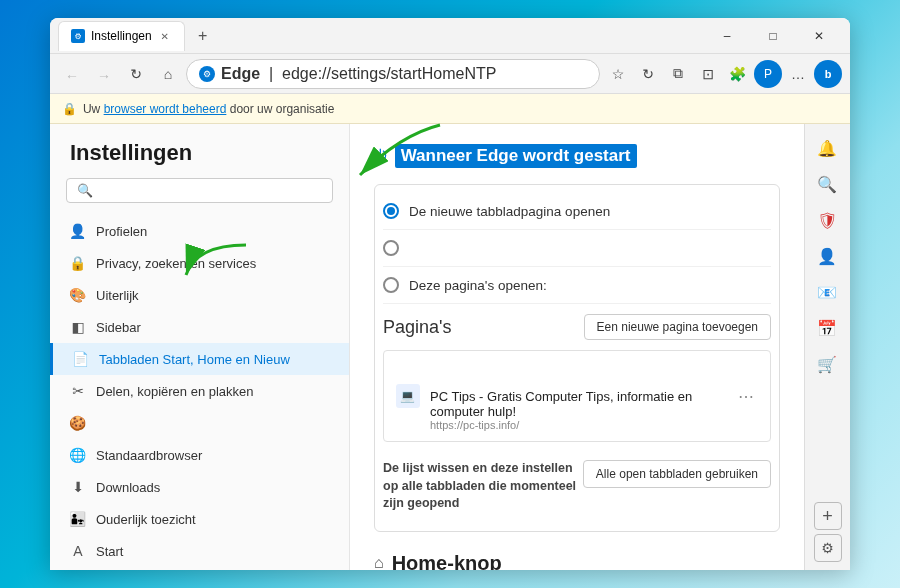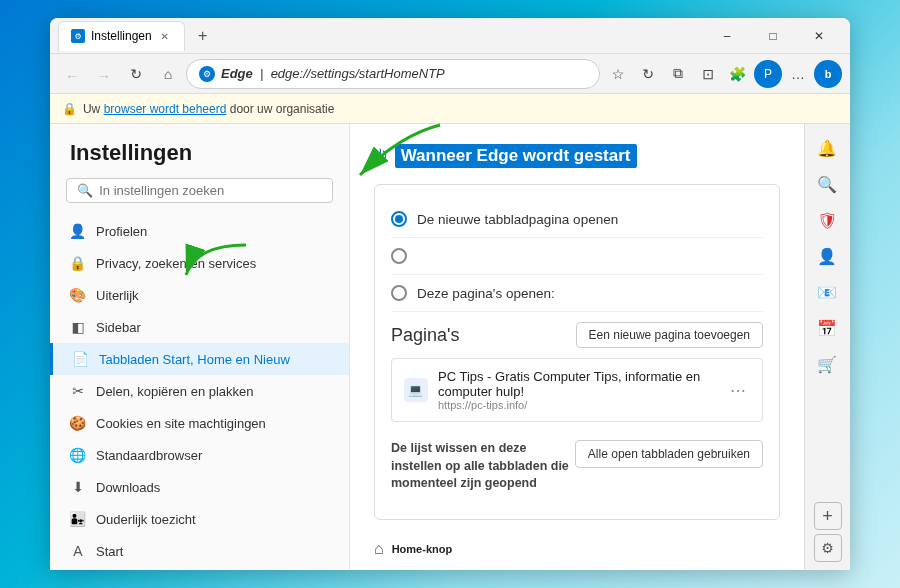--- a/index.html
+++ b/index.html
@@ -144,23 +144,22 @@
       background: #0078d4;
       border-radius: 50%;
       display: flex;
       align-items: center;
       justify-content: center;
       color: white;
       font-size: 9px;
       flex-shrink: 0;
     }
     .address-text {
-      font-size: 13px;
+      font-size: 16px;
       color: #333;
-      font-style: italic;
     }
     .address-bold { font-weight: 600; }
     .toolbar-right {
       display: flex;
       align-items: center;
       gap: 2px;
     }
     .toolbar-icon-btn {
       width: 28px;
       height: 28px;
@@ -302,21 +301,21 @@
       font-weight: 600;
       background: #0078d4;
       color: white;
       padding: 2px 6px;
       border-radius: 2px;
     }
 
     .settings-card {
       border: 1px solid #ddd;
       border-radius: 6px;
-      padding: 16px;
+      padding: 8px;
       margin-bottom: 20px;
     }
 
     .radio-option {
       display: flex;
       align-items: center;
       gap: 10px;
       padding: 10px 0;
       font-size: 13.5px;
       color: #333;
@@ -380,21 +379,21 @@
       background: #e8f0fe;
       border-radius: 3px;
       display: flex;
       align-items: center;
       justify-content: center;
       font-size: 12px;
       color: #0078d4;
       flex-shrink: 0;
     }
     .page-info { flex: 1; }
-    .page-title { font-size: 13px; font-weight: 500; color: #222; }
+    .page-title { font-size: 13px; font-weight: 500; color: #222; margin-top: 28px; }
     .page-url { font-size: 11px; color: #888; }
     .page-more {
       color: #888;
       font-size: 16px;
       cursor: pointer;
       padding: 2px 4px;
     }
 
     .action-row {
       display: flex;
@@ -416,21 +415,21 @@
 
     
     .home-section { margin-top: 4px; }
     .home-section-header {
       display: flex;
       align-items: center;
       gap: 8px;
       margin-bottom: 14px;
     }
     .home-icon { font-size: 16px; color: #555; }
-    .home-title { font-size: 11px; font-weight: 600; color: #222; }
+    .home-title { font-size: 20px; font-weight: 600; color: #222; }
     .right-icon {
       width: 32px;
       height: 32px;
       border-radius: 4px;
       display: flex;
       align-items: center;
       justify-content: center;
       font-size: 16px;
       color: #444;
       cursor: pointer;
@@ -517,21 +516,20 @@
     </span>
   </div>
 
   <div class="content-area">
 
     <div class="settings-sidebar">
       <div class="sidebar-title">Instellingen</div>
 
       <div class="search-box">
         <span class="search-icon-svg">🔍</span>
-        <input type="text" placeholder="In instellingen zoeken" style="">
       </div>
 
       <div class="sidebar-item">
         <span class="item-icon">👤</span>
         <span>Profielen</span>
       </div>
       <div class="sidebar-item">
         <span class="item-icon">🔒</span>
         <span>Privacy, zoeken en services</span>
       </div>
@@ -546,21 +544,20 @@
       <div class="sidebar-item active">
         <span class="item-icon">📄</span>
         <span>Tabbladen Start, Home en Nieuw</span>
       </div>
       <div class="sidebar-item">
         <span class="item-icon">✂</span>
         <span>Delen, kopiëren en plakken</span>
       </div>
       <div class="sidebar-item">
         <span class="item-icon">🍪</span>
-        <span>Cookies en site machtigingen</span>
       </div>
       <div class="sidebar-item">
         <span class="item-icon">🌐</span>
         <span>Standaardbrowser</span>
       </div>
       <div class="sidebar-item">
         <span class="item-icon">⬇</span>
         <span>Downloads</span>
       </div>
       <div class="sidebar-item">

